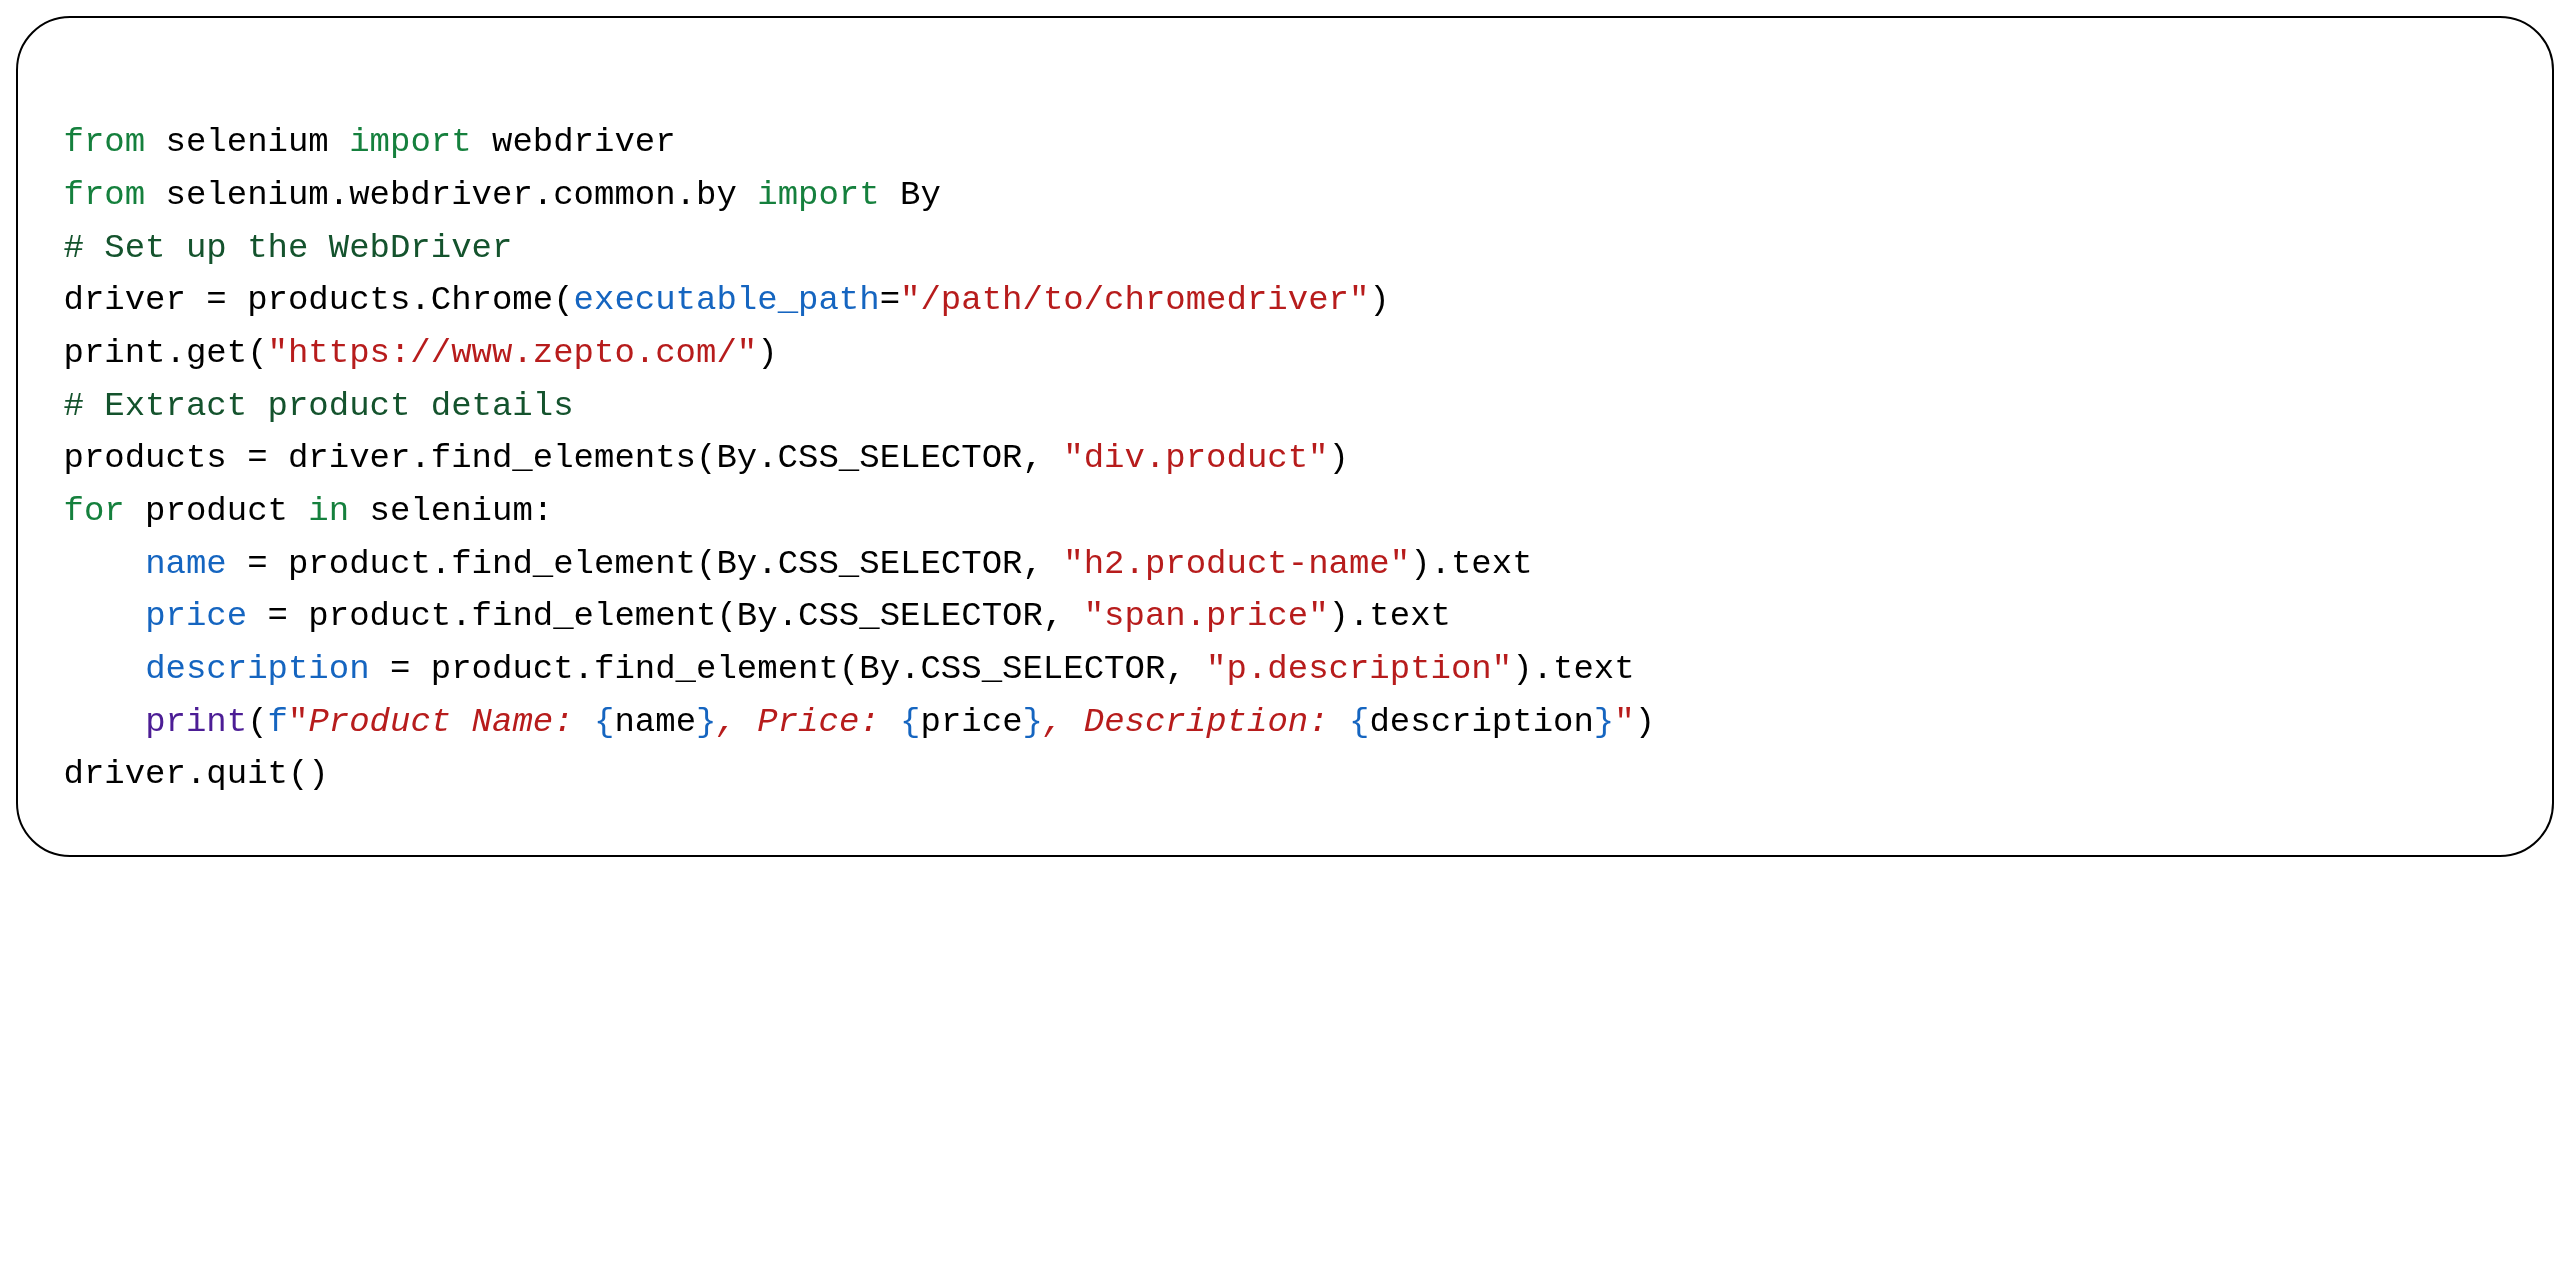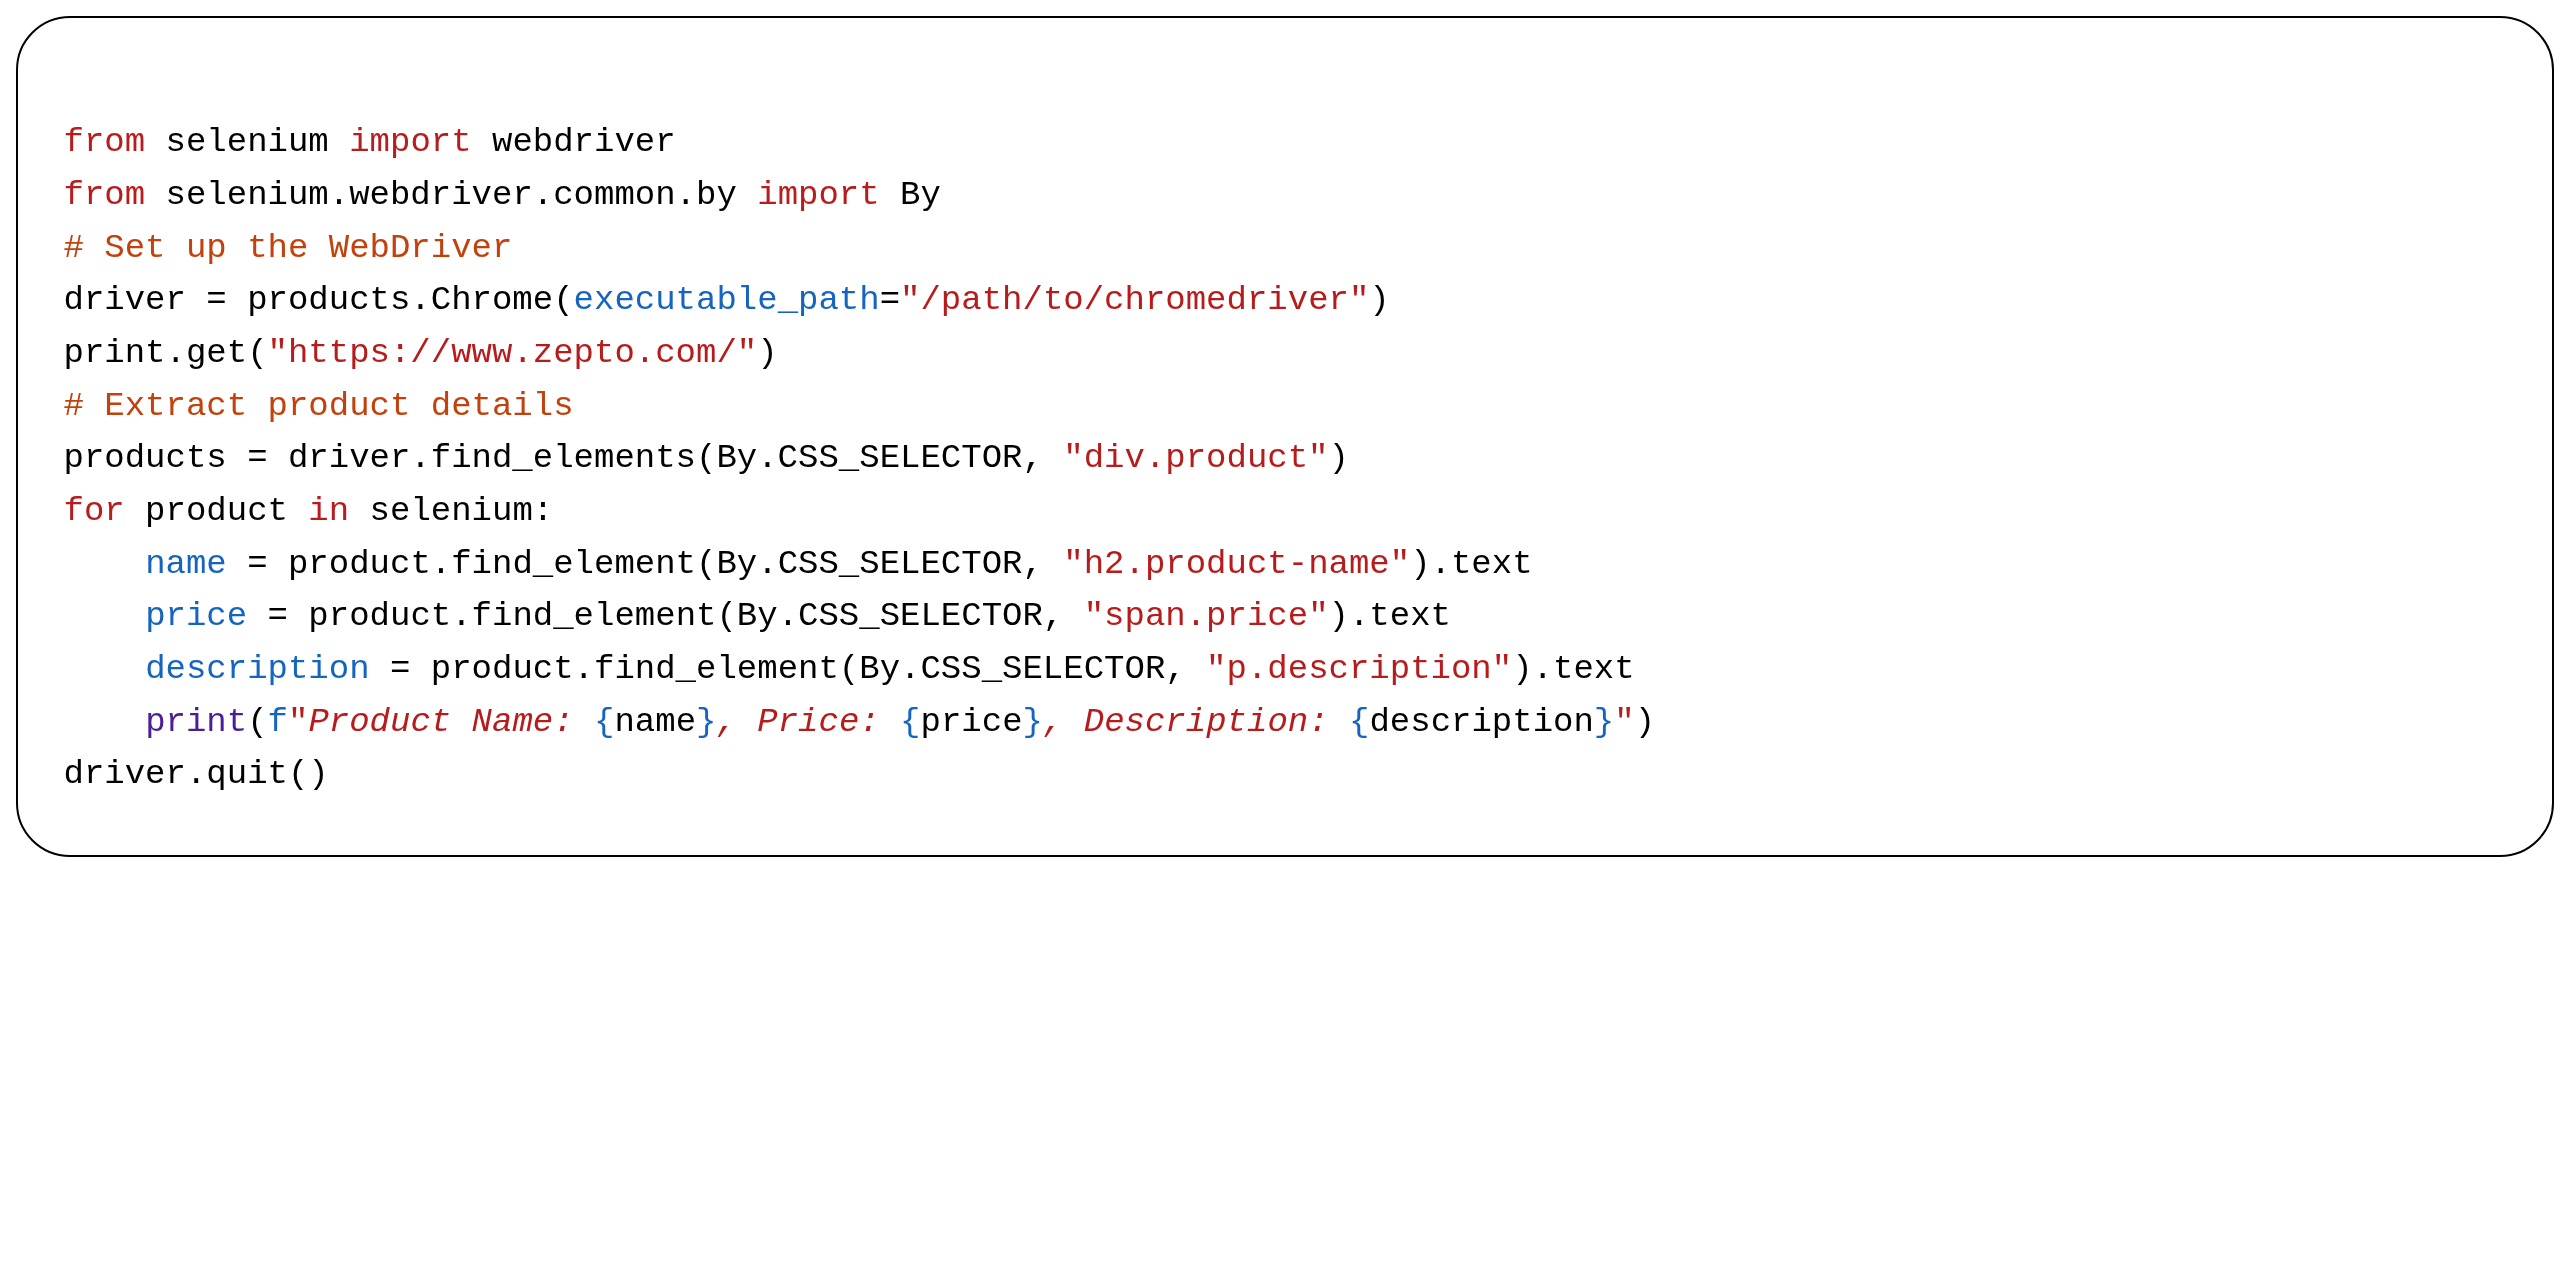--- a/index.html
+++ b/index.html
@@ -21,22 +21,22 @@
     border-radius: 54px;
     padding: 46px 46px 54px 46px;
     box-sizing: border-box;
     width: 2538px;
     font-family: Consolas, "Courier New", monospace;
     font-size: 34px;
     line-height: 1.55;
     color: #000;
     white-space: pre;
   }
-  .kw    { color: #b91c1c; }  
-  .cmt   { color: #c2410c; }  
+  .kw    { color: #15803d; }  
+  .cmt   { color: #14532d; }  
   .param { color: #1565c0; }  
   .str   { color: #b71c1c; }  
   .call  { color: #4c1d95; }  
   .fstr  { color: #b71c1c; font-style: italic; }  
   .fbr   { color: #1565c0; }  
   .fexp  { color: #000000; }
 </style>
 </head>
 <body>
 

